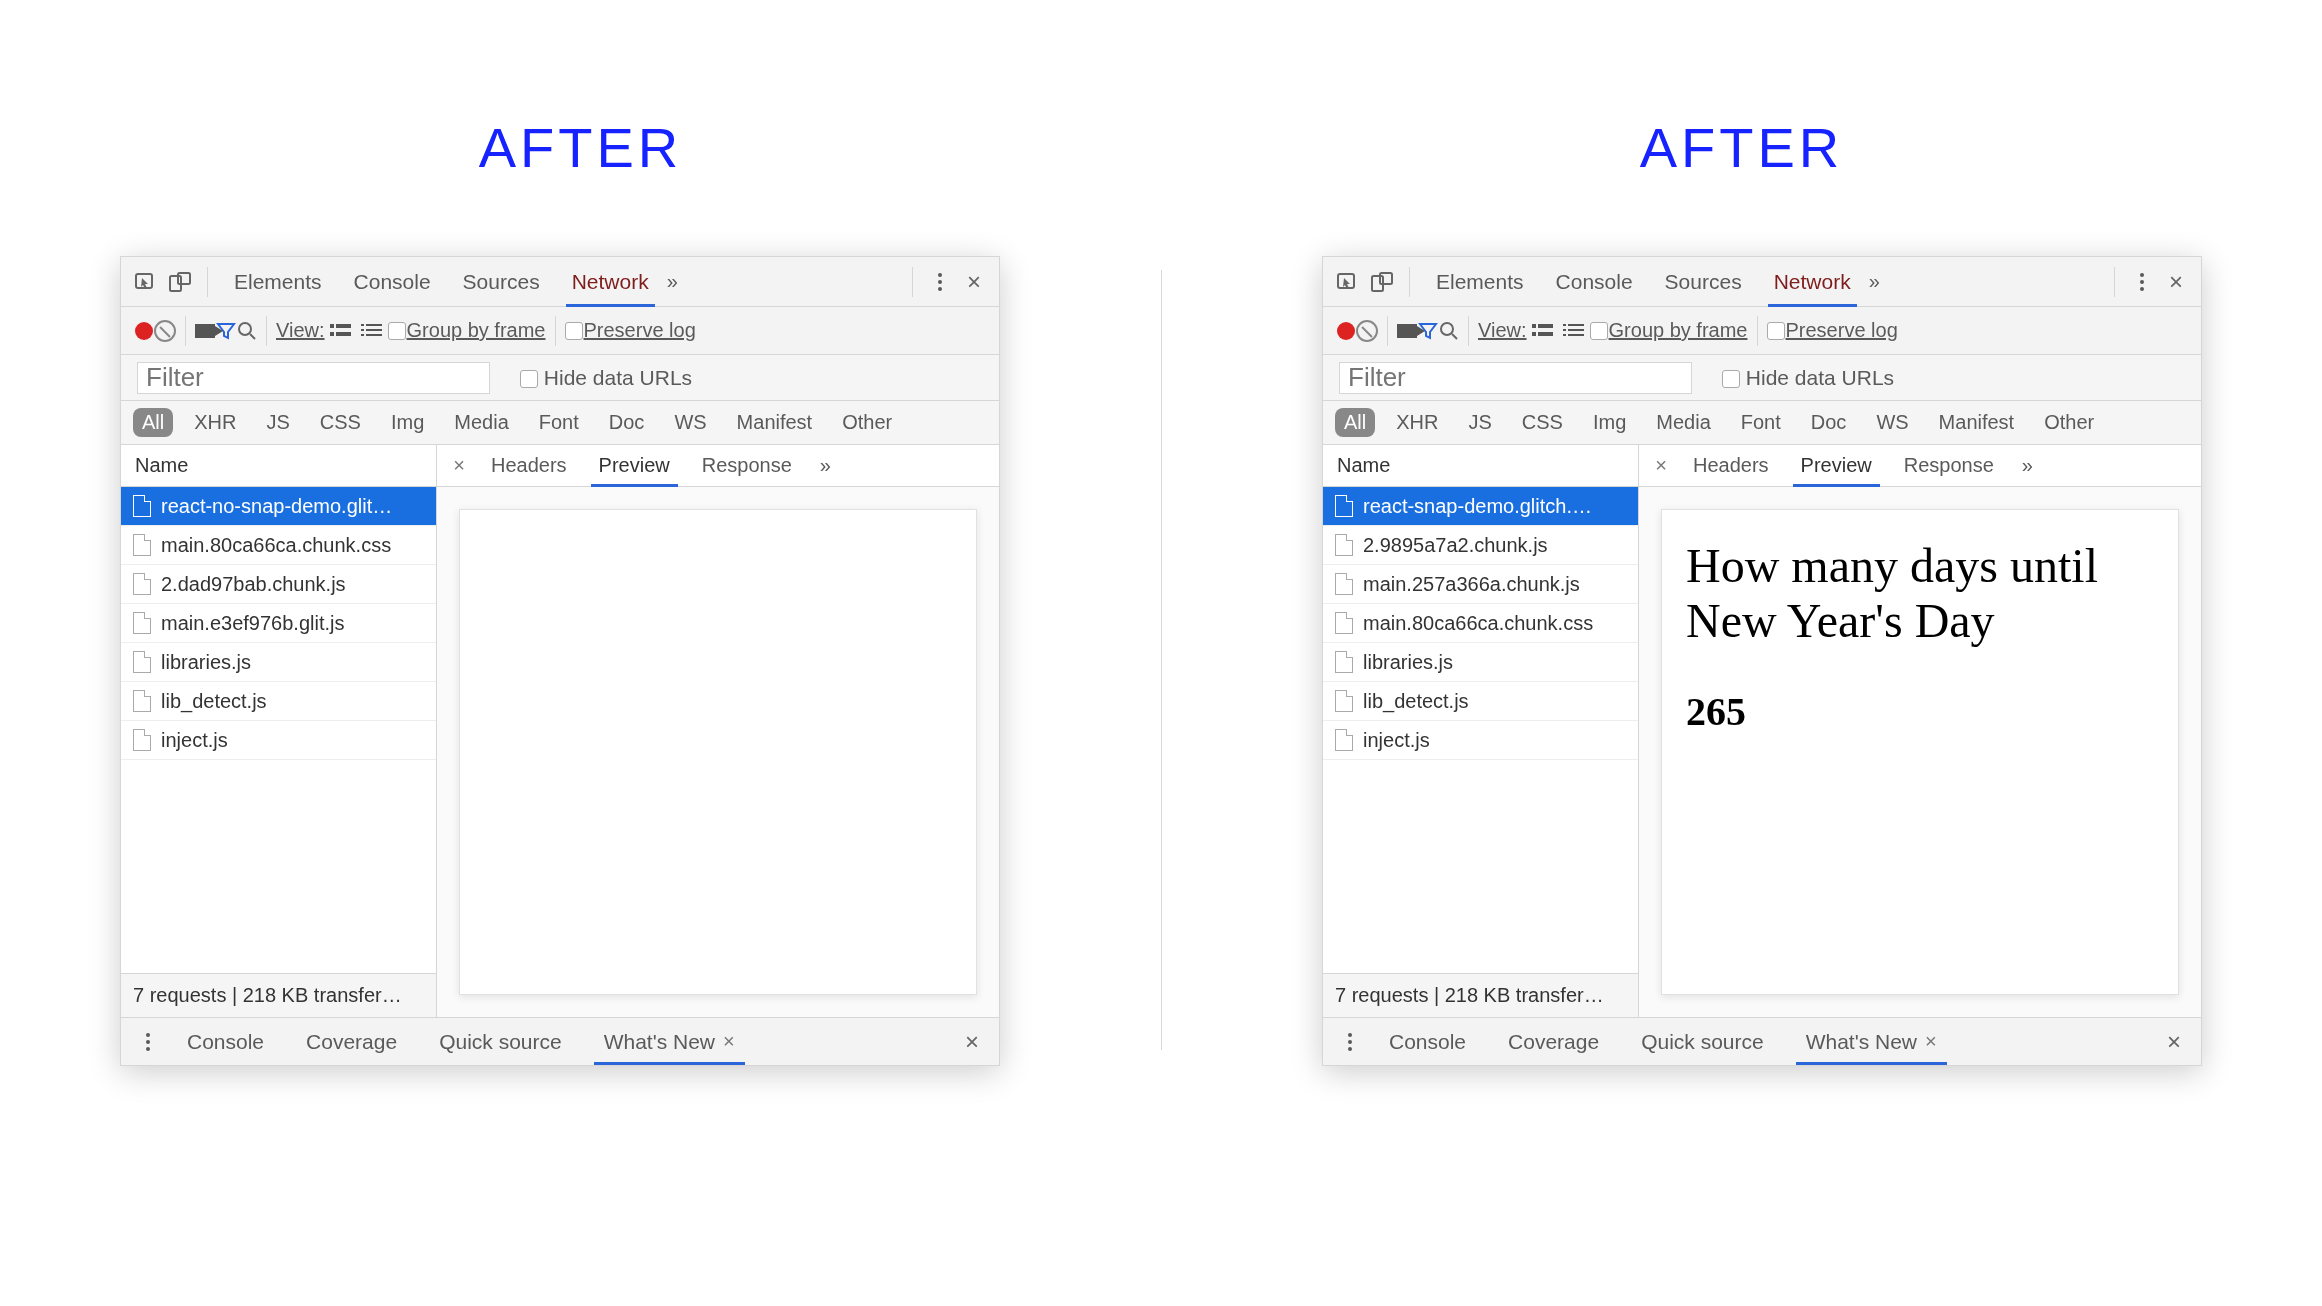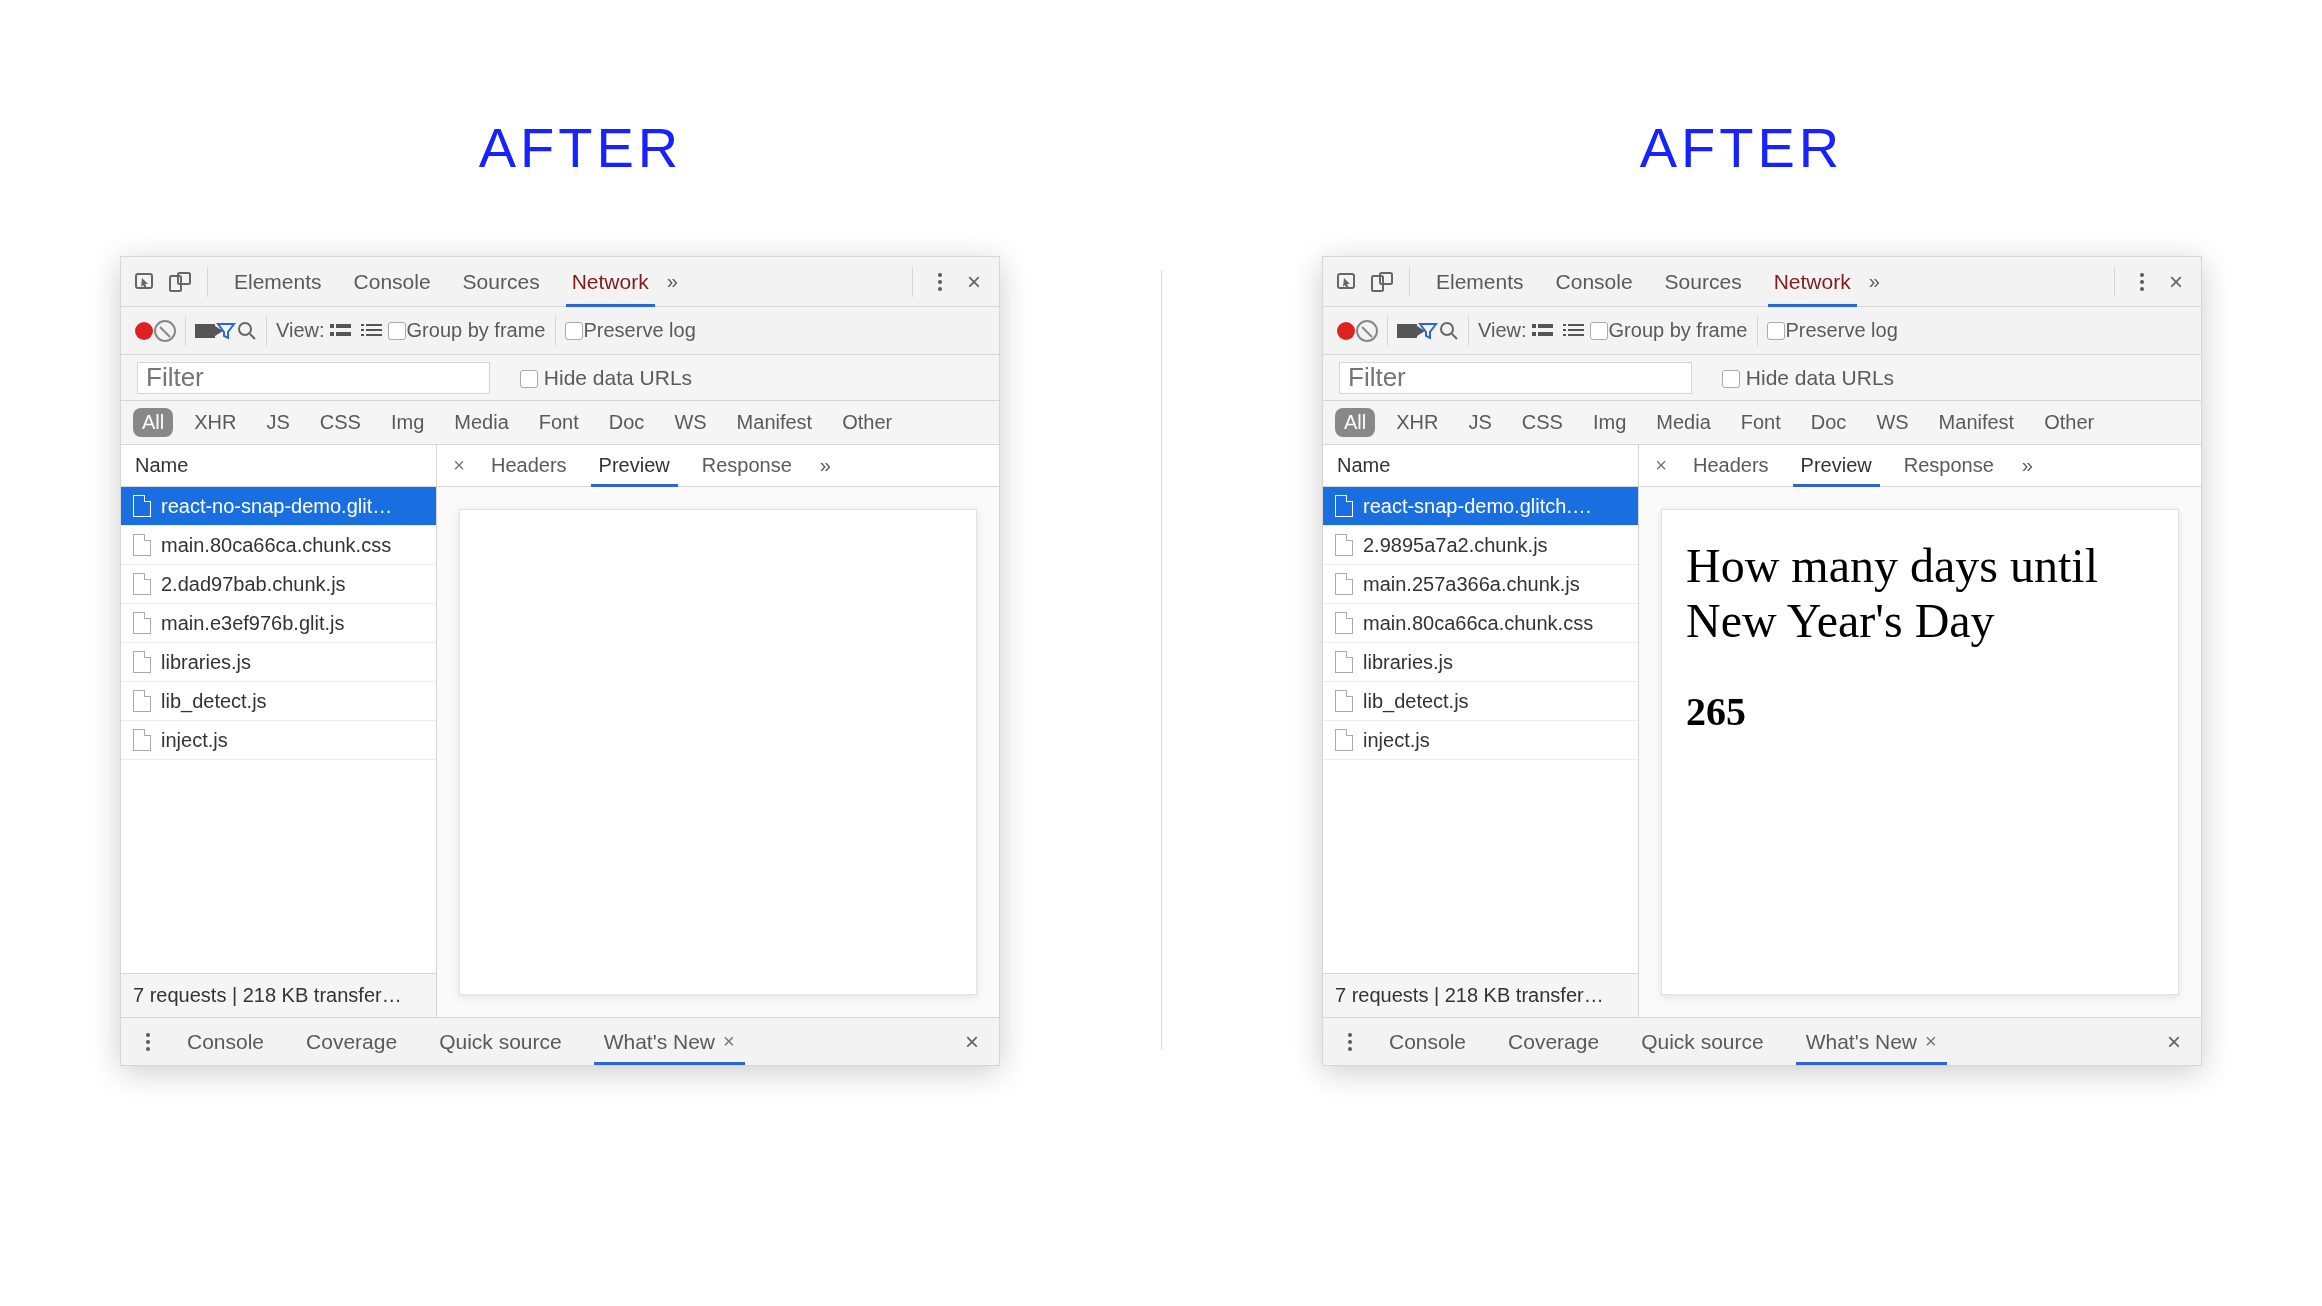--- a/index.html
+++ b/index.html
@@ -54,21 +54,21 @@
   .row.tabs .tab.active::after{
     content:""; position:absolute; left:8px; right:8px; bottom:-1px; height:3px; background:#2a66d9;
   }
   .icon-btn { width:30px; height:30px; display:flex; align-items:center; justify-content:center; color:#5a5a5a;}
   .sep-v { width:1px; height:30px; background:#d6d6d6; margin:0 8px;}
   .chev { font-size:20px; }
   .dots-v { display:flex; flex-direction:column; gap:3px; align-items:center;}
   .dots-v i { width:4px; height:4px; background:#5a5a5a; border-radius:50%; display:block;}
 
   
-  .row.toolbar { height:48px; padding:0 14px; gap:1px; font-size:20px;}
+  .row.toolbar { height:48px; padding:0 14px; gap:1px; font-size:20px;text-decoration:underline;}
   .rec { width:18px; height:18px; border-radius:50%; background:#d22; }
   .noentry { width:22px; height:22px; border:2px solid #888; border-radius:50%; position:relative;}
   .noentry::after{ content:""; position:absolute; left:2px; right:2px; top:50%; height:2px; background:#888; transform:rotate(45deg);}
   .cam { width:20px; height:14px; background:#555; position:relative;}
   .cam::after{ content:""; position:absolute; right:-8px; top:2px; border-left:8px solid #555; border-top:5px solid transparent; border-bottom:5px solid transparent;}
   .funnel { color:#2a66d9; font-size:22px; }
   .mag { font-size:20px; }
   .checkbox { width:18px; height:18px; border:1px solid #aaa; border-radius:3px; background:#fff; display:inline-block; vertical-align:middle;}
 
   

